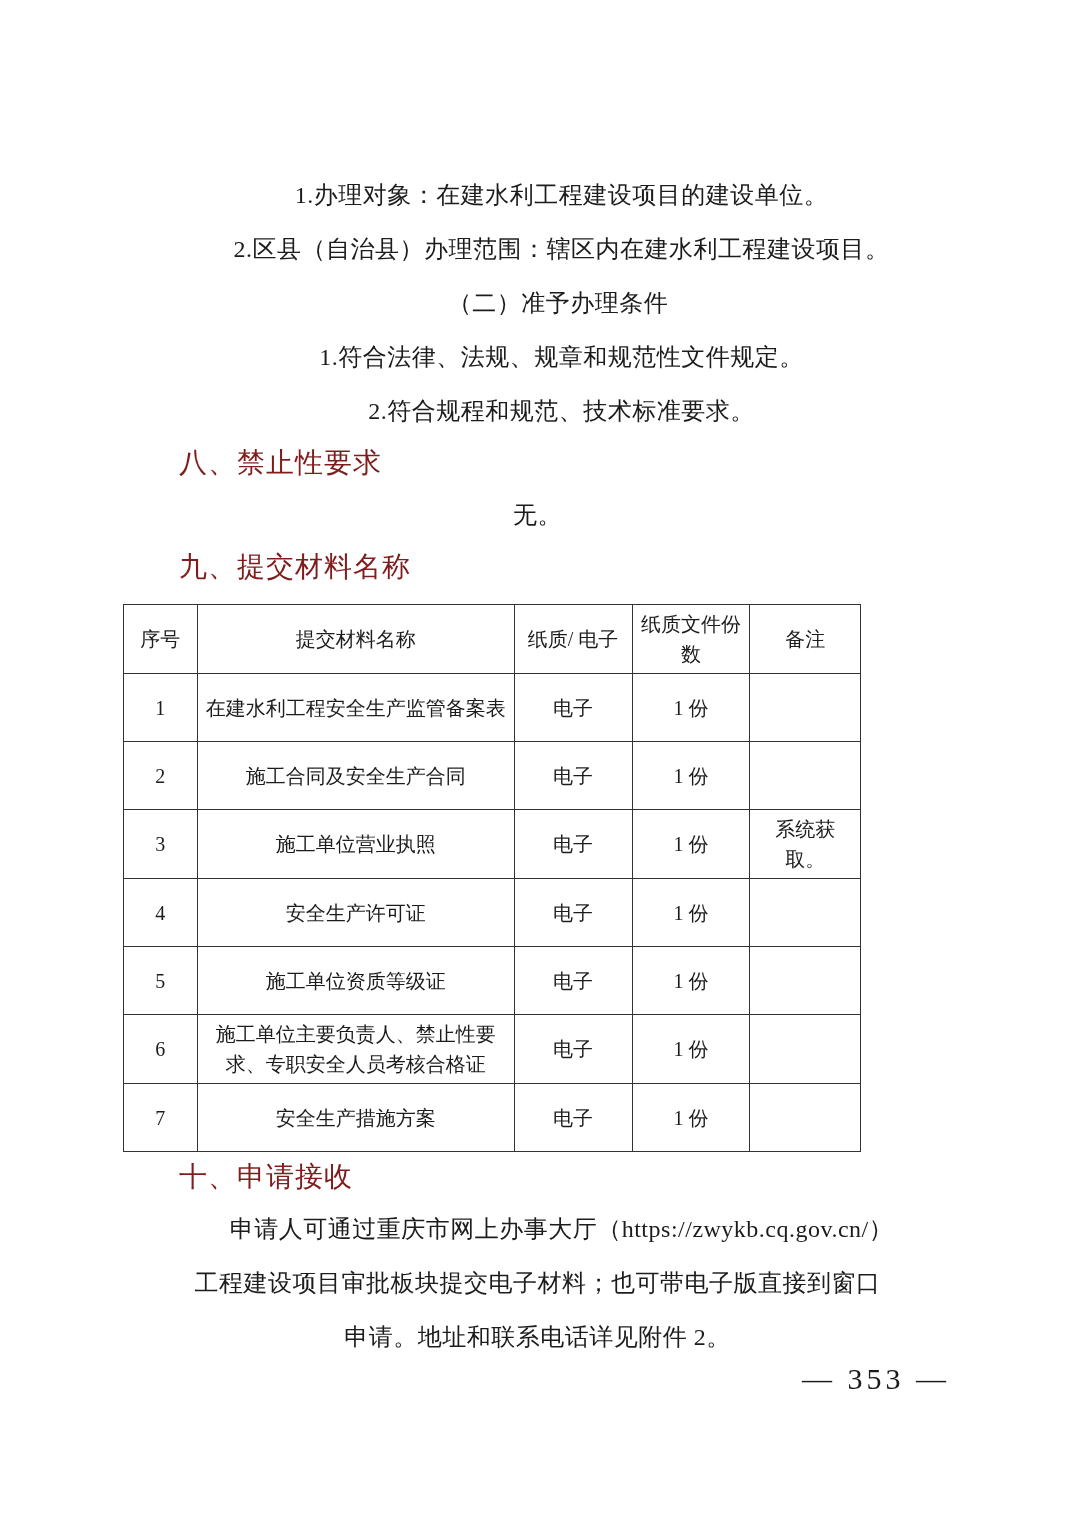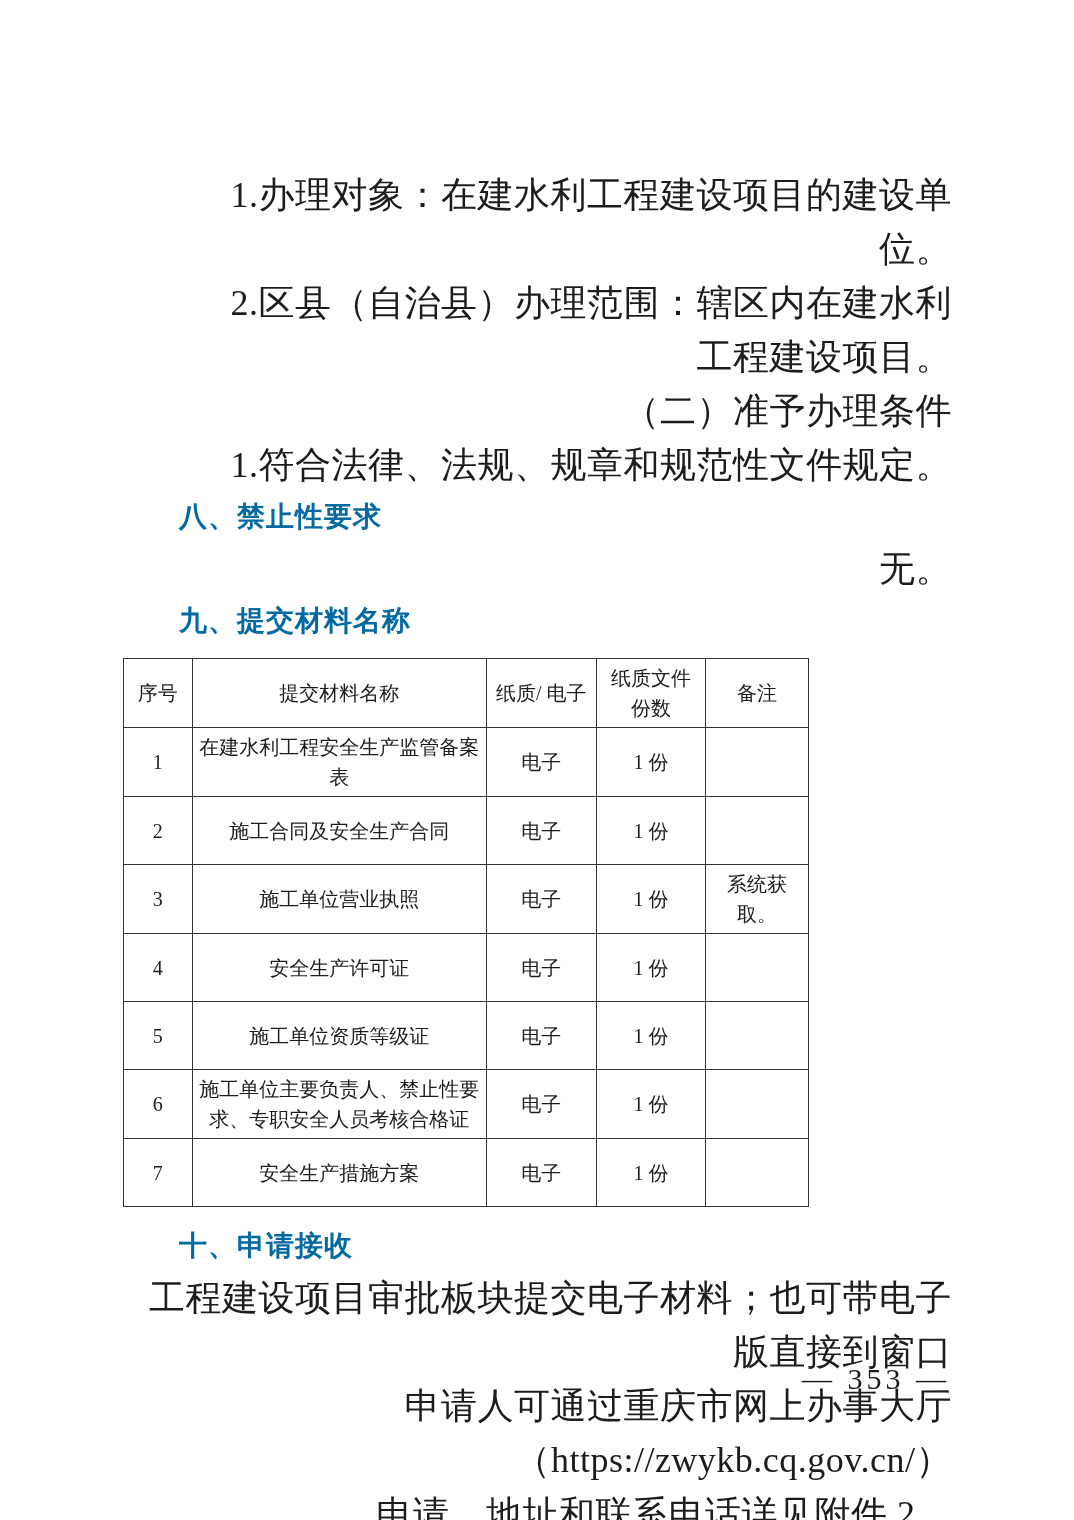--- a/index.html
+++ b/index.html
@@ -18,42 +18,41 @@
     background: #ffffff;
     overflow: hidden;
   }
   .content {
     position: absolute;
     left: 123px;
     top: 168px;
     width: 829px;
   }
   p.body {
-    font-size: 36px;
+    font-size: 24px;
     line-height: 54px;
-    text-align: right;
+    text-align: center;
     letter-spacing: 0.5px;
   }
   p.indent { text-indent: 2em; }
   p.indent-paren { text-indent: 1.7em; }
   h2.heading {
     font-family: "Liberation Sans", "DejaVu Sans", sans-serif;
-    font-weight: bold;
+    font-weight: normal;
     font-size: 28px;
     line-height: 50px;
     text-indent: 2em;
     letter-spacing: 1px;
-    color: #0369a1;
+    color: #7f1d1d;
   }
   table.materials {
-    width: 686px;
+    width: 738px;
     border-collapse: collapse;
     table-layout: fixed;
     margin-top: 12px;
-    margin-bottom: 14px;
   }
   table.materials th,
   table.materials td {
     border: 1.5px solid #333;
     text-align: center;
     vertical-align: middle;
     font-weight: normal;
     font-size: 20px;
     line-height: 30px;
     padding: 4px 6px;
@@ -78,20 +77,21 @@
 </head>
 <body>
 
 <div class="page">
   <div class="content">
 
     <p class="body indent">1.办理对象：在建水利工程建设项目的建设单位。</p>
     <p class="body indent">2.区县（自治县）办理范围：辖区内在建水利工程建设项目。</p>
     <p class="body indent-paren">（二）准予办理条件</p>
     <p class="body indent">1.符合法律、法规、规章和规范性文件规定。</p>
+    <p class="body indent">2.符合规程和规范、技术标准要求。</p>
 
     <h2 class="heading">八、禁止性要求</h2>
     <p class="body">无。</p>
     <h2 class="heading">九、提交材料名称</h2>
 
     <table class="materials">
       <colgroup>
         <col class="c-no">
           <col class="c-name">
           <col class="c-medium">
@@ -154,20 +154,20 @@
           <td>7</td>
           <td>安全生产措施方案</td>
           <td>电子</td>
           <td>1 份</td>
           <td></td>
         </tr>
       </tbody>
     </table>
 
     <h2 class="heading">十、申请接收</h2>
+    <p class="body indent">申请人可通过重庆市网上办事大厅（https://zwykb.cq.gov.cn/）</p>
     <p class="body">工程建设项目审批板块提交电子材料；也可带电子版直接到窗口</p>
-    <p class="body indent">申请人可通过重庆市网上办事大厅（https://zwykb.cq.gov.cn/）</p>
     <p class="body">申请。地址和联系电话详见附件 2。</p>
 
   </div>
 
   <div class="page-number">— 353 —</div>
 </div>
 
 </body></html>

